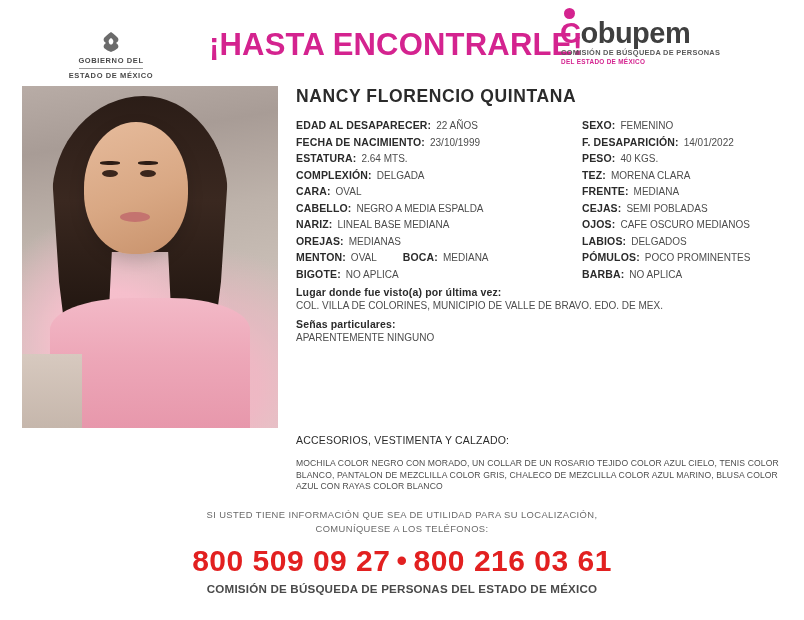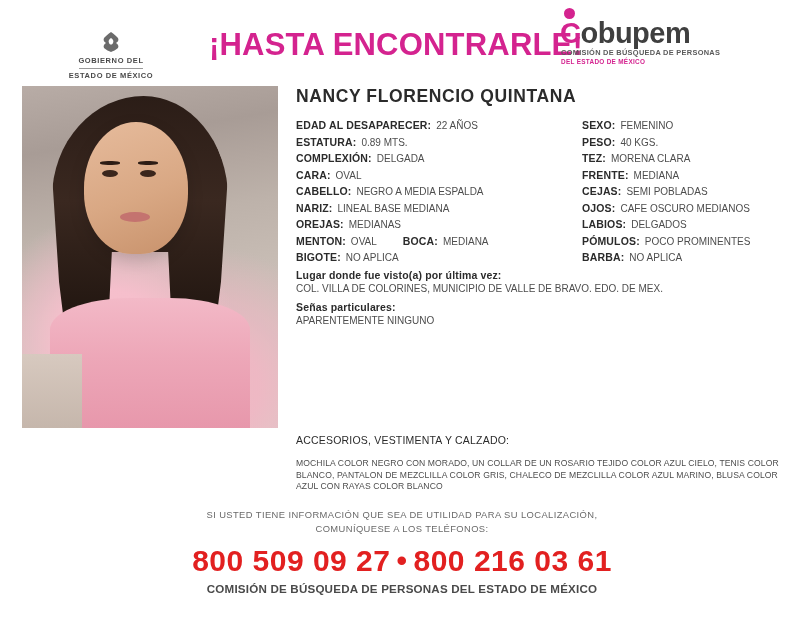--- a/index.html
+++ b/index.html
@@ -377,25 +377,35 @@
         <div class="col-l">
           <span class="lbl">EDAD AL DESAPARECER:</span>
           <span class="val">22 AÑOS</span>
         </div>
         <div class="col-r">
           <span class="lbl">SEXO:</span>
           <span class="val">FEMENINO</span>
         </div>
       </div>
 
+      <div class="row">
+        <div class="col-l">
+          <span class="lbl">FECHA DE NACIMIENTO:</span>
+          <span class="val">23/10/1999</span>
+        </div>
+        <div class="col-r">
+          <span class="lbl">F. DESAPARICIÓN:</span>
+          <span class="val">14/01/2022</span>
+        </div>
+      </div>
 
       <div class="row">
         <div class="col-l">
           <span class="lbl">ESTATURA:</span>
-          <span class="val">0.89 MTS.</span>
+          <span class="val">2.64 MTS.</span>
         </div>
         <div class="col-r">
           <span class="lbl">PESO:</span>
           <span class="val">40 KGS.</span>
         </div>
       </div>
 
       <div class="row">
         <div class="col-l">
           <span class="lbl">COMPLEXIÓN:</span>

